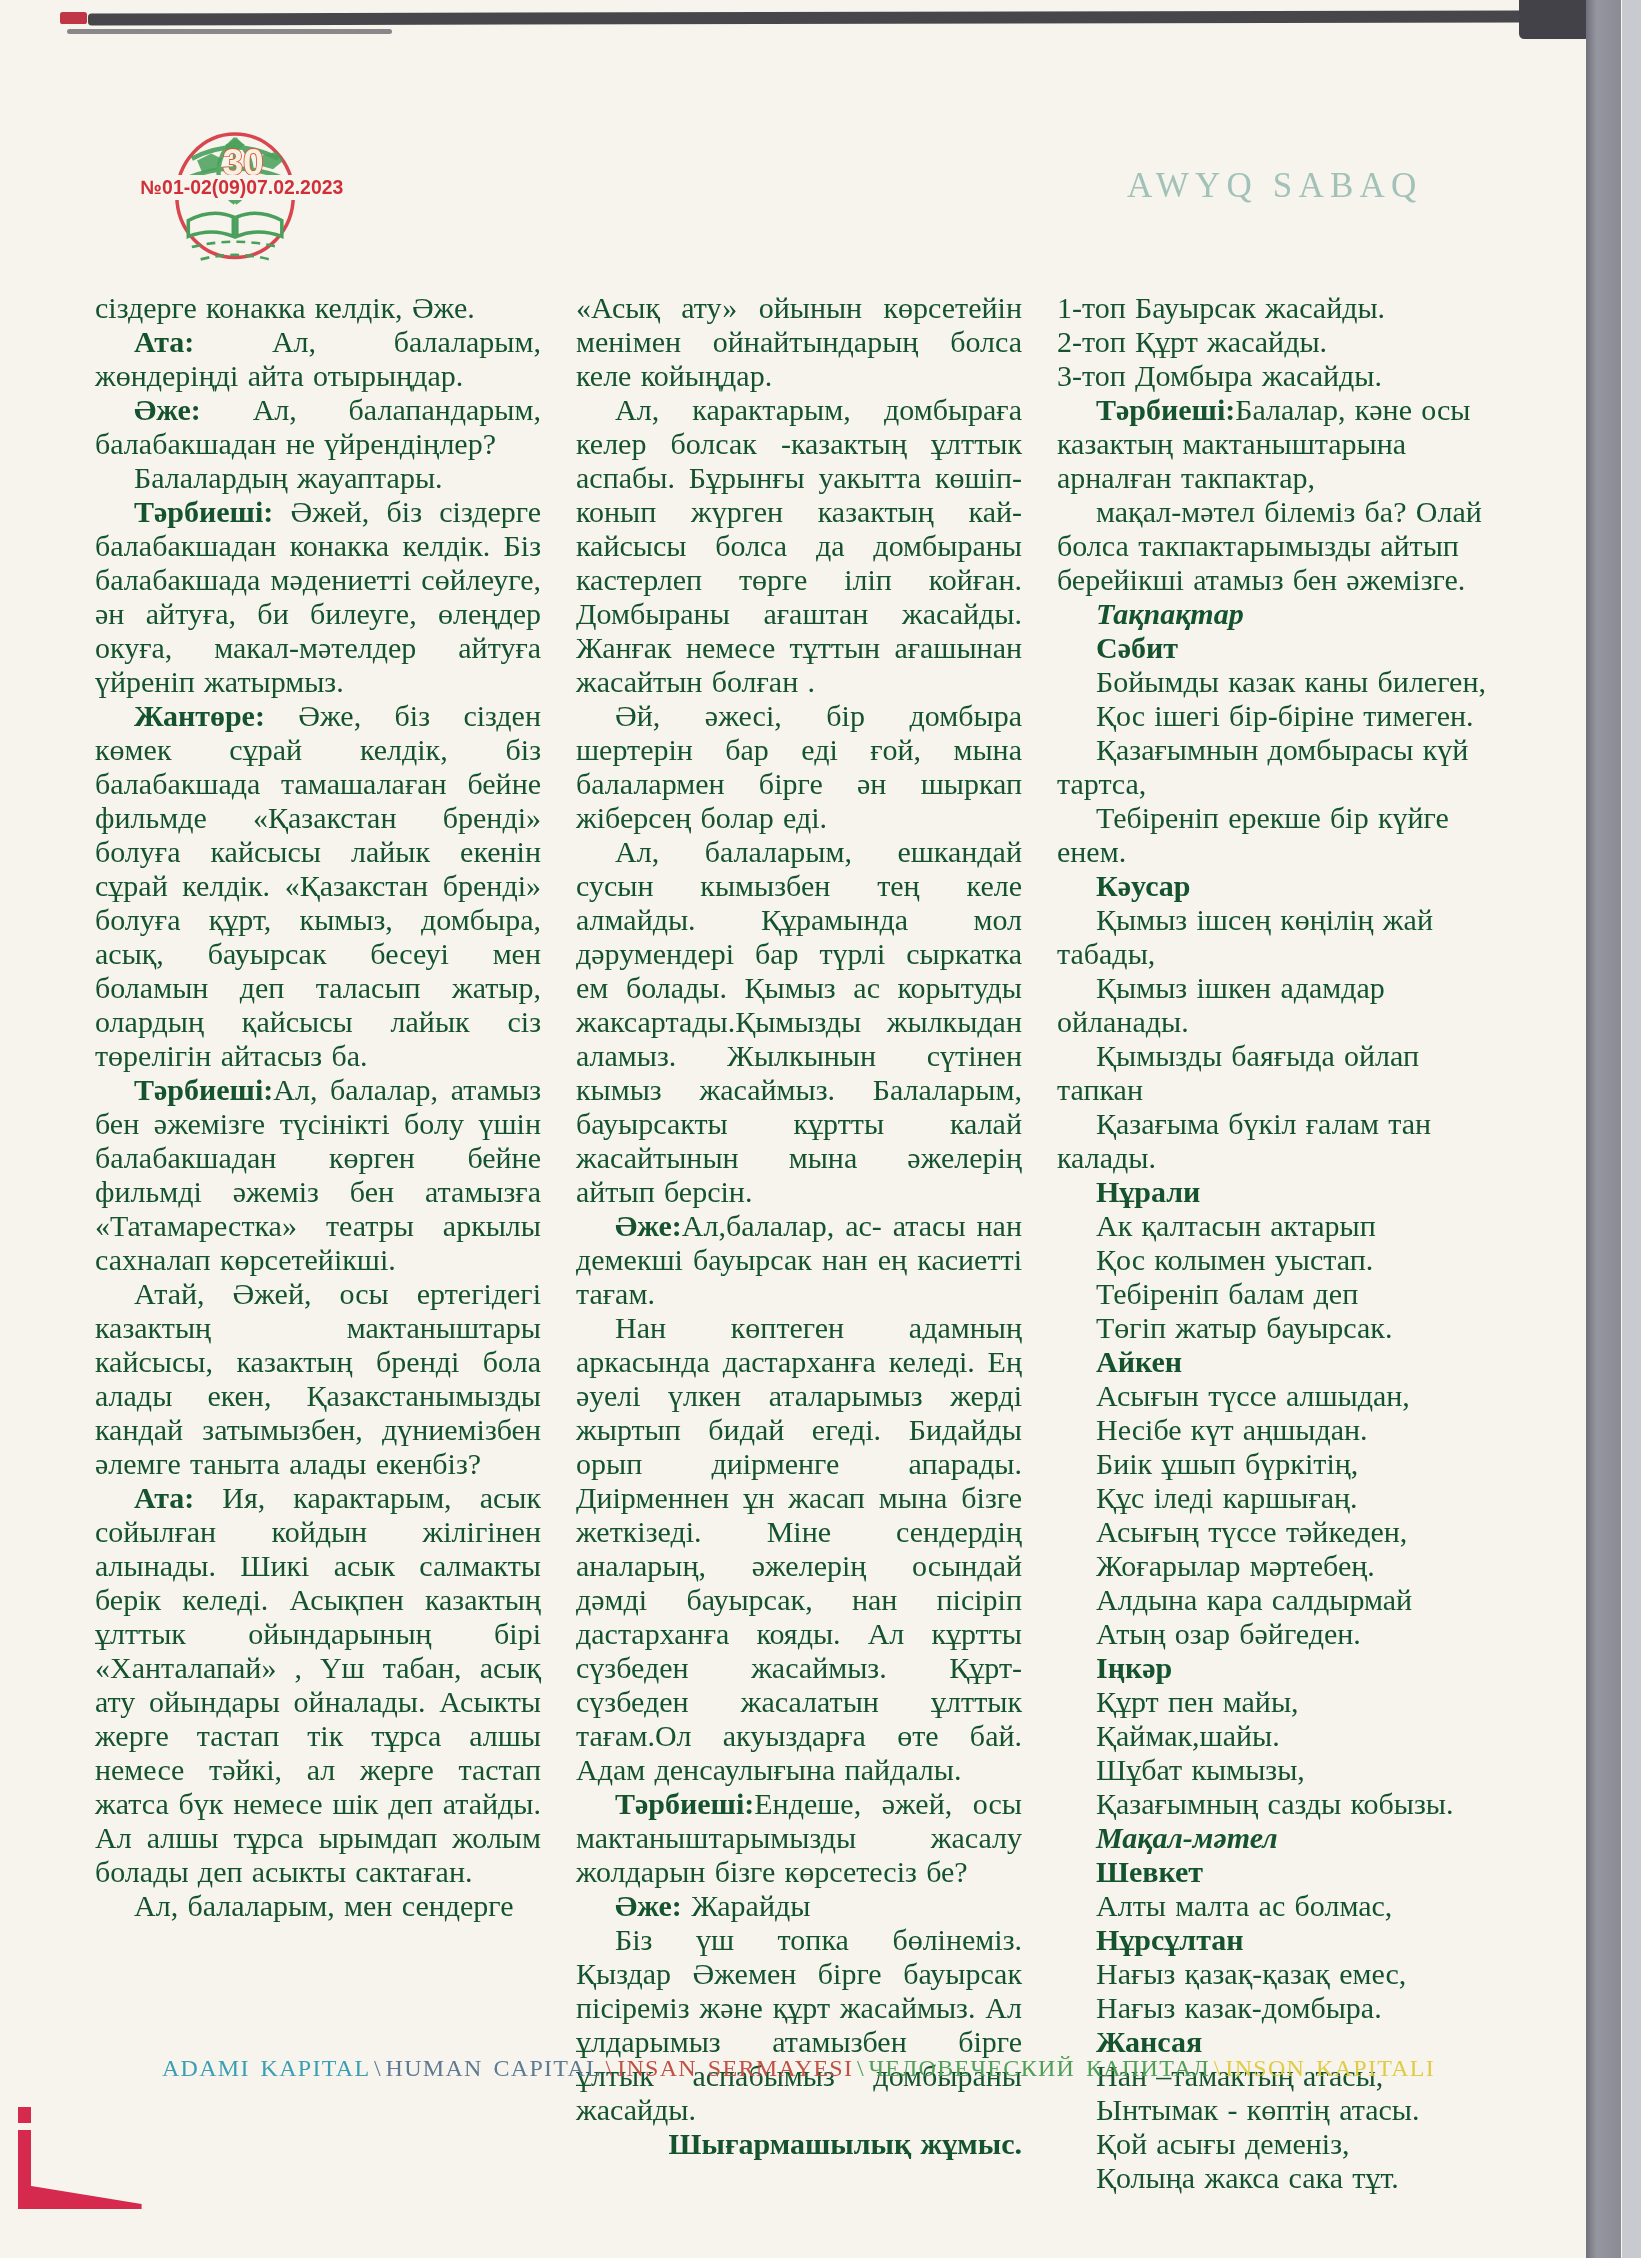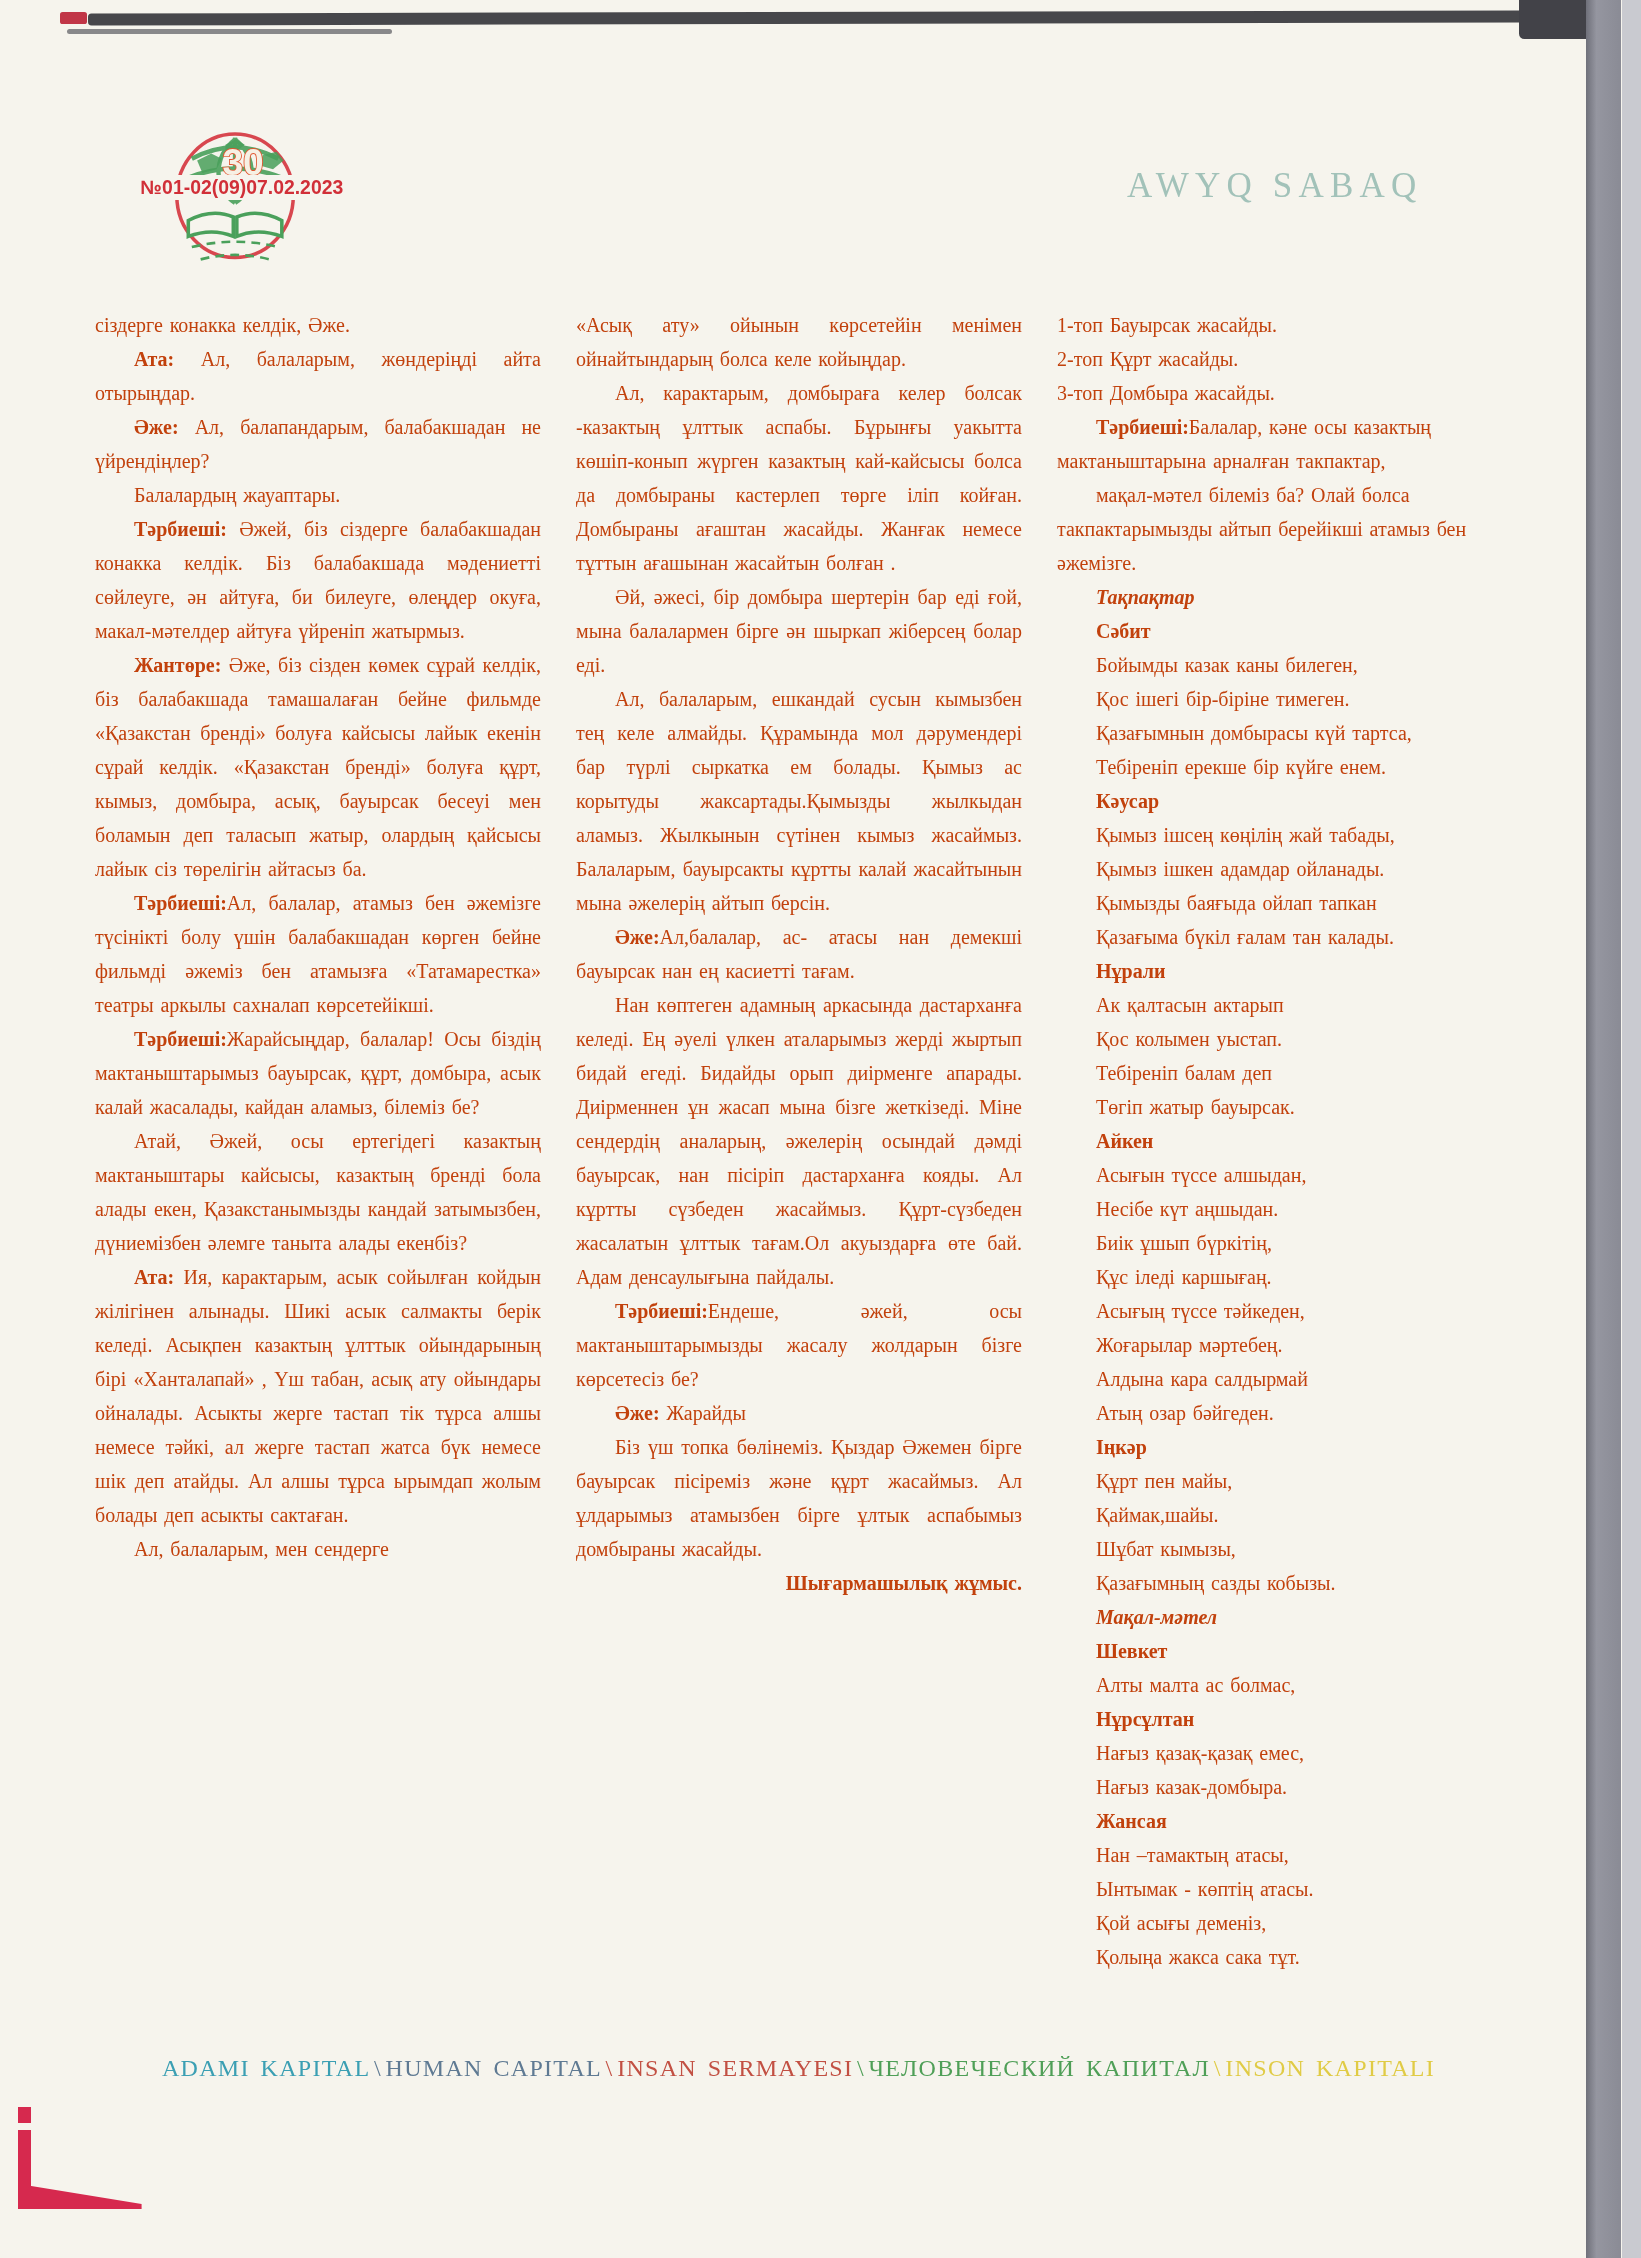--- a/index.html
+++ b/index.html
@@ -25,23 +25,23 @@
     font-family:"Liberation Sans", sans-serif;font-weight:bold;font-size:19.4px;color:#d12f38;white-space:nowrap;
   }
   
   .page-title{
     position:absolute;left:1127px;top:166px;
     font-family:"Liberation Serif", serif;font-size:35px;color:#a2c2b9;
     letter-spacing:6.2px;white-space:nowrap;
   }
   
   .columns{
-    position:absolute;left:95px;top:308px;width:1408px;
+    position:absolute;left:95px;top:291px;width:1408px;
     display:grid;grid-template-columns:446px 446px 446px;column-gap:35px;
-    font-size:20px;line-height:34px;color:#c2410c;
+    font-size:30px;line-height:34px;color:#14532d;
   }
   .col p{margin:0;word-spacing:1.8px;}
   .col-justify p{text-align:justify;}
   .col-left p{text-align:left;}
   .col p.indent{text-indent:39px;}
   .col p.center{text-align:right;text-indent:0;}
   .col p.bold{font-weight:bold;}
   .col p.bi{font-weight:bold;font-style:italic;}
   .col p b{font-weight:bold;}
   
@@ -103,21 +103,20 @@
 
 <div class="columns">
   <div class="col col-justify">
       <p>сіздерге конакка келдік, Әже.</p>
       <p class="indent"><b>Ата:</b> Ал, балаларым, жөндеріңді айта отырыңдар.</p>
       <p class="indent"><b>Әже:</b> Ал, балапандарым, балабакшадан не үйрендіңлер?</p>
       <p class="indent">Балалардың жауаптары.</p>
       <p class="indent"><b>Тәрбиеші:</b> Әжей, біз сіздерге балабакшадан конакка келдік. Біз балабакшада мәдениетті сөйлеуге, ән айтуға, би билеуге, өлеңдер окуға, макал-мәтелдер айтуға үйреніп жатырмыз.</p>
       <p class="indent"><b>Жантөре:</b> Әже, біз сізден көмек сұрай келдік, біз балабакшада тамашалаған бейне фильмде «Қазакстан бренді» болуға кайсысы лайык екенін сұрай келдік. «Қазакстан бренді» болуға құрт, кымыз, домбыра, асық, бауырсак бесеуі мен боламын деп таласып жатыр, олардың қайсысы лайык сіз төрелігін айтасыз ба.</p>
       <p class="indent"><b>Тәрбиеші:</b>Ал, балалар, атамыз бен әжемізге түсінікті болу үшін балабакшадан көрген бейне фильмді әжеміз бен атамызға «Татамарестка» театры аркылы сахналап көрсетейікші.</p>
-      <p class="indent"><b>Тәрбиеші:</b>Жарайсыңдар, балалар! Осы біздің мактаныштарымыз бауырсак, құрт, домбыра, асык калай жасалады, кайдан аламыз, білеміз бе?</p>
       <p class="indent">Атай, Әжей, осы ертегідегі казактың мактаныштары кайсысы, казактың бренді бола алады екен, Қазакстанымызды кандай затымызбен, дүниемізбен әлемге таныта алады екенбіз?</p>
       <p class="indent"><b>Ата:</b> Ия, карактарым, асык сойылған койдын жілігінен алынады. Шикі асык салмакты берік келеді. Асықпен казактың ұлттык ойындарының бірі «Ханталапай» , Үш табан, асық ату ойындары ойналады. Асыкты жерге тастап тік тұрса алшы немесе тәйкі, ал жерге тастап жатса бүк немесе шік деп атайды. Ал алшы тұрса ырымдап жолым болады деп асыкты сактаған.</p>
       <p class="indent">Ал, балаларым, мен сендерге</p>
     </div>
   <div class="col col-justify">
       <p>«Асық ату» ойынын көрсетейін менімен ойнайтындарың болса келе койыңдар.</p>
       <p class="indent">Ал, карактарым, домбыраға келер болсак -казактың ұлттык аспабы. Бұрынғы уакытта көшіп-конып жүрген казактың кай-кайсысы болса да домбыраны кастерлеп төрге іліп койған. Домбыраны ағаштан жасайды. Жанғак немесе тұттын ағашынан жасайтын болған .</p>
       <p class="indent">Әй, әжесі, бір домбыра шертерін бар еді ғой, мына балалармен бірге ән шыркап жіберсең болар еді.</p>
       <p class="indent">Ал, балаларым, ешкандай сусын кымызбен тең келе алмайды. Құрамында мол дәрумендері бар түрлі сыркатка ем болады. Қымыз ас корытуды жаксартады.Қымызды жылкыдан аламыз. Жылкынын сүтінен кымыз жасаймыз. Балаларым, бауырсакты кұртты калай жасайтынын мына әжелерің айтып берсін.</p>
       <p class="indent"><b>Әже:</b>Ал,балалар, ас- атасы нан демекші бауырсак нан ең касиетті тағам.</p>

